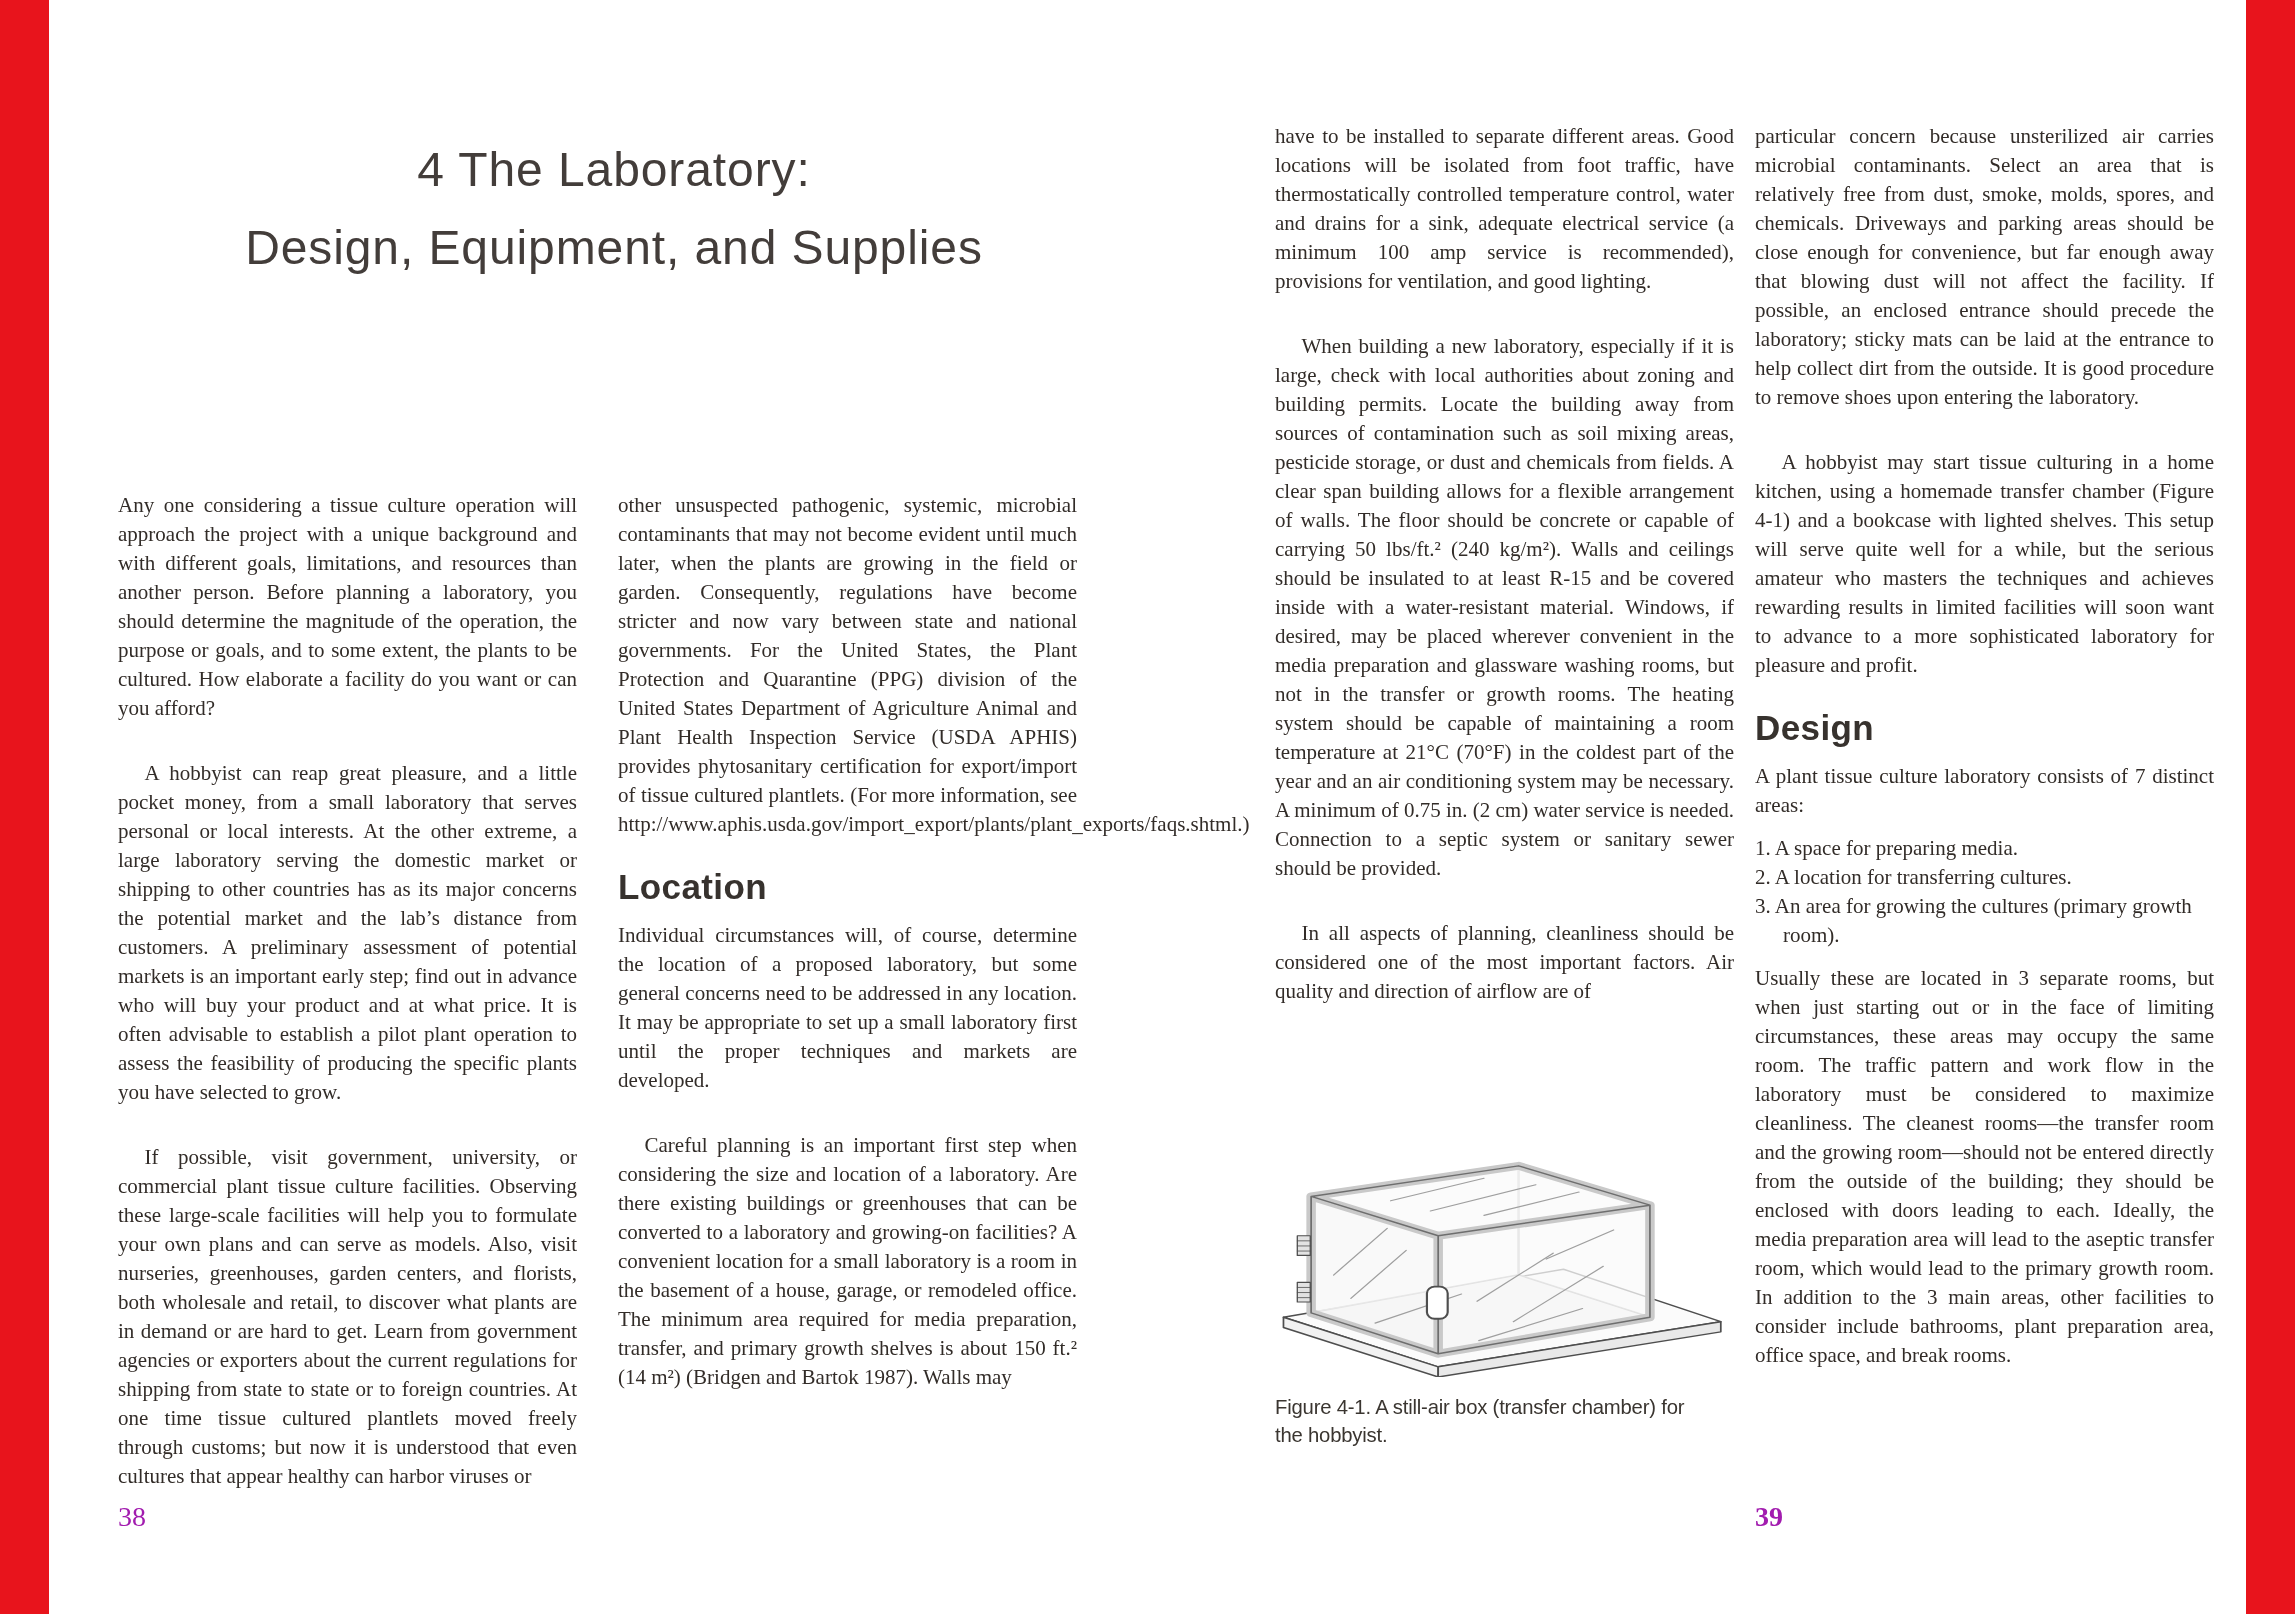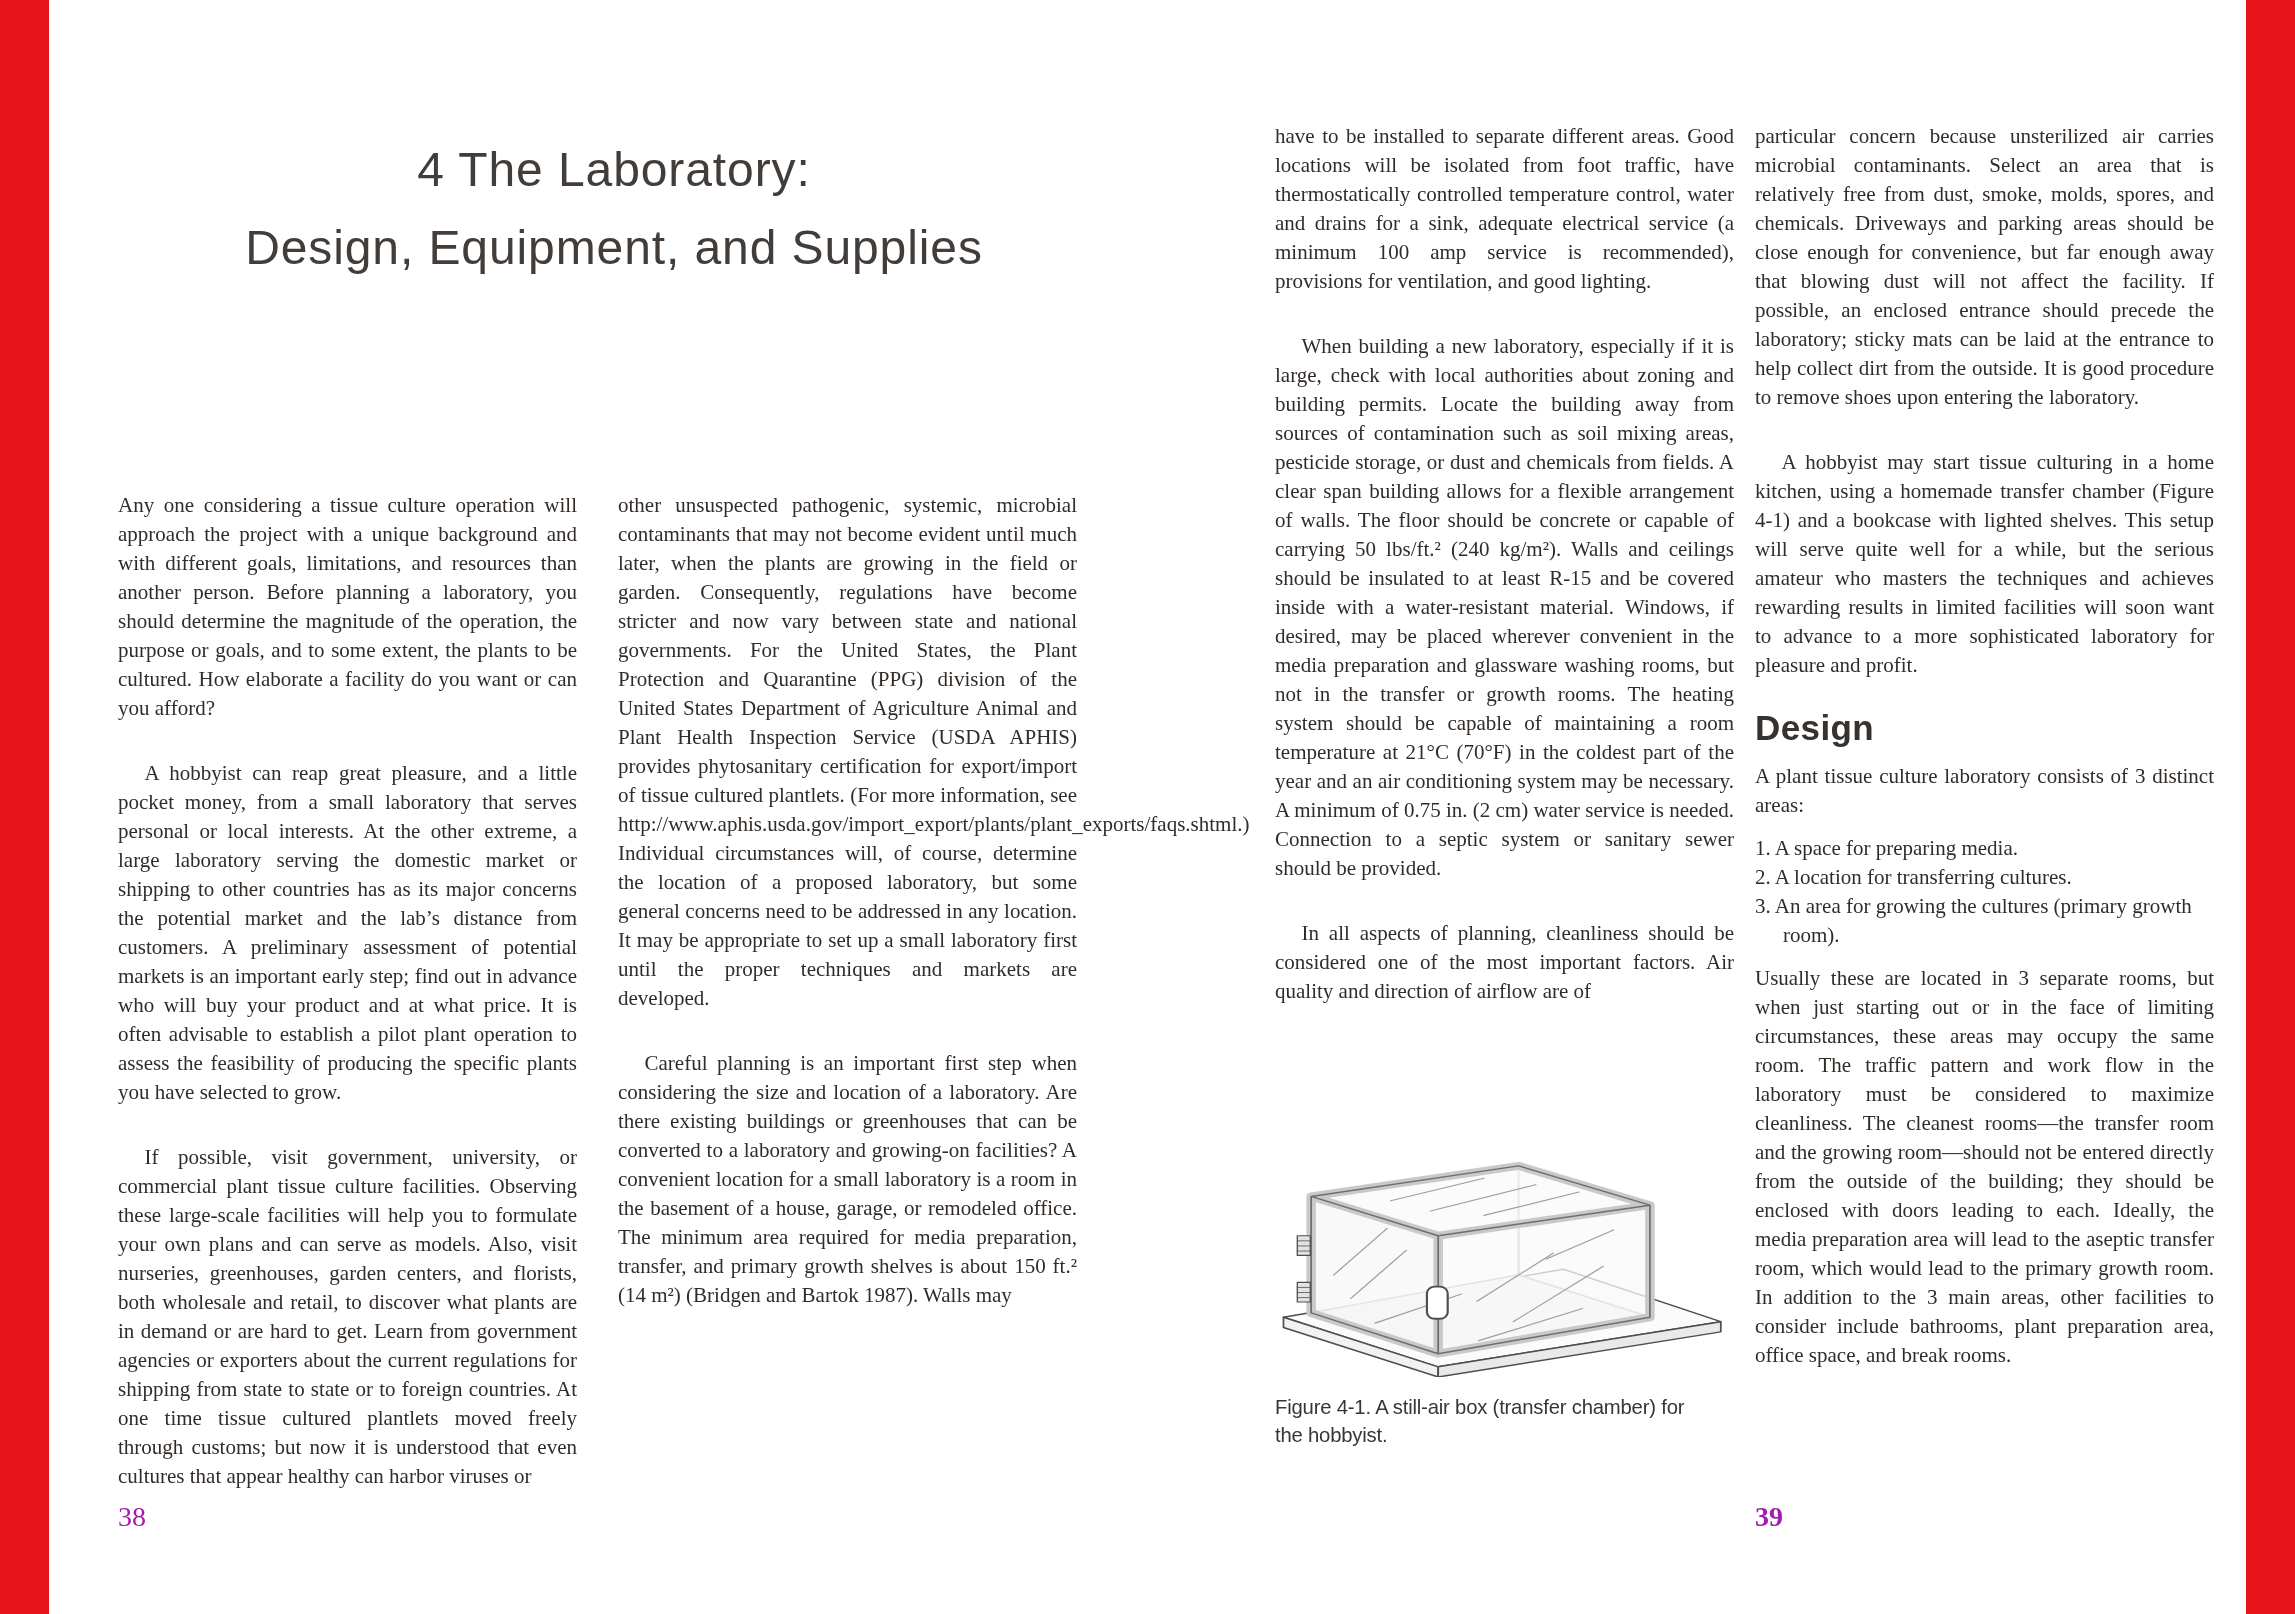--- a/index.html
+++ b/index.html
@@ -75,33 +75,34 @@
   <div>Design, Equipment, and Supplies</div>
 </div>
 
 <div id="l-col1" class="col">
     <p class="para">Any one considering a tissue culture operation will approach the project with a unique background and with different goals, limitations, and resources than another person. Before planning a laboratory, you should determine the magnitude of the operation, the purpose or goals, and to some extent, the plants to be cultured. How elaborate a facility do you want or can you afford?</p>
     <p class="para indent">A hobbyist can reap great pleasure, and a little pocket money, from a small laboratory that serves personal or local interests. At the other extreme, a large laboratory serving the domestic market or shipping to other countries has as its major concerns the potential market and the lab’s distance from customers. A preliminary assessment of potential markets is an important early step; find out in advance who will buy your product and at what price. It is often advisable to establish a pilot plant operation to assess the feasibility of producing the specific plants you have selected to grow.</p>
     <p class="para indent">If possible, visit government, university, or commercial plant tissue culture facilities. Observing these large-scale facilities will help you to formulate your own plans and can serve as models. Also, visit nurseries, greenhouses, garden centers, and florists, both wholesale and retail, to discover what plants are in demand or are hard to get. Learn from government agencies or exporters about the current regulations for shipping from state to state or to foreign countries. At one time tissue cultured plantlets moved freely through customs; but now it is understood that even cultures that appear healthy can harbor viruses or</p>
   </div>
 <div id="l-col2" class="col">
     <p class="para">other unsuspected pathogenic, systemic, microbial contaminants that may not become evident until much later, when the plants are growing in the field or garden. Consequently, regulations have become stricter and now vary between state and national governments. For the United States, the Plant Protection and Quarantine (PPG) division of the United States Department of Agriculture Animal and Plant Health Inspection Service (USDA APHIS) provides phytosanitary certification for export/import of tissue cultured plantlets. (For more information, see http://www.aphis.usda.gov/import_export/plants/plant_exports/faqs.shtml.)</p>
+    <h2 class="colhead">Location</h2>
     <p class="para">Individual circumstances will, of course, determine the location of a proposed laboratory, but some general concerns need to be addressed in any location. It may be appropriate to set up a small laboratory first until the proper techniques and markets are developed.</p>
     <p class="para indent">Careful planning is an important first step when considering the size and location of a laboratory. Are there existing buildings or greenhouses that can be converted to a laboratory and growing-on facilities? A convenient location for a small laboratory is a room in the basement of a house, garage, or remodeled office. The minimum area required for media preparation, transfer, and primary growth shelves is about 150 ft.² (14 m²) (Bridgen and Bartok 1987). Walls may</p>
   </div>
 <div id="r-col1" class="col">
     <p class="para">have to be installed to separate different areas. Good locations will be isolated from foot traffic, have thermostatically controlled temperature control, water and drains for a sink, adequate electrical service (a minimum 100 amp service is recommended), provisions for ventilation, and good lighting.</p>
     <p class="para indent">When building a new laboratory, especially if it is large, check with local authorities about zoning and building permits. Locate the building away from sources of contamination such as soil mixing areas, pesticide storage, or dust and chemicals from fields. A clear span building allows for a flexible arrangement of walls. The floor should be concrete or capable of carrying 50 lbs/ft.² (240 kg/m²). Walls and ceilings should be insulated to at least R-15 and be covered inside with a water-resistant material. Windows, if desired, may be placed wherever convenient in the media preparation and glassware washing rooms, but not in the transfer or growth rooms. The heating system should be capable of maintaining a room temperature at 21°C (70°F) in the coldest part of the year and an air conditioning system may be necessary. A minimum of 0.75 in. (2 cm) water service is needed. Connection to a septic system or sanitary sewer should be provided.</p>
     <p class="para indent">In all aspects of planning, cleanliness should be considered one of the most important factors. Air quality and direction of airflow are of</p>
   </div>
 <div id="r-col2" class="col">
     <p class="para">particular concern because unsterilized air carries microbial contaminants. Select an area that is relatively free from dust, smoke, molds, spores, and chemicals. Driveways and parking areas should be close enough for convenience, but far enough away that blowing dust will not affect the facility. If possible, an enclosed entrance should precede the laboratory; sticky mats can be laid at the entrance to help collect dirt from the outside. It is good procedure to remove shoes upon entering the laboratory.</p>
     <p class="para indent">A hobbyist may start tissue culturing in a home kitchen, using a homemade transfer chamber (Figure 4-1) and a bookcase with lighted shelves. This setup will serve quite well for a while, but the serious amateur who masters the techniques and achieves rewarding results in limited facilities will soon want to advance to a more sophisticated laboratory for pleasure and profit.</p>
     <h2 class="colhead">Design</h2>
-    <p class="para">A plant tissue culture laboratory consists of 3 distinct areas:</p>
+    <p class="para">A plant tissue culture laboratory consists of 7 distinct areas:</p>
     <p class="para li gap">1. A space for preparing media.</p>
     <p class="para li">2. A location for transferring cultures.</p>
     <p class="para li">3. An area for growing the cultures (primary growth room).</p>
     <p class="para gap">Usually these are located in 3 separate rooms, but when just starting out or in the face of limiting circumstances, these areas may occupy the same room. The traffic pattern and work flow in the laboratory must be considered to maximize cleanliness. The cleanest rooms—the transfer room and the growing room—should not be entered directly from the outside of the building; they should be enclosed with doors leading to each. Ideally, the media preparation area will lead to the aseptic transfer room, which would lead to the primary growth room. In addition to the 3 main areas, other facilities to consider include bathrooms, plant preparation area, office space, and break rooms.</p>
   </div>
 
 <div class="figure-wrap">
   <svg width="484" height="233" viewBox="0 0 560 320" preserveAspectRatio="none" xmlns="http://www.w3.org/2000/svg">
     <g stroke-linejoin="round" stroke-linecap="round">
 

